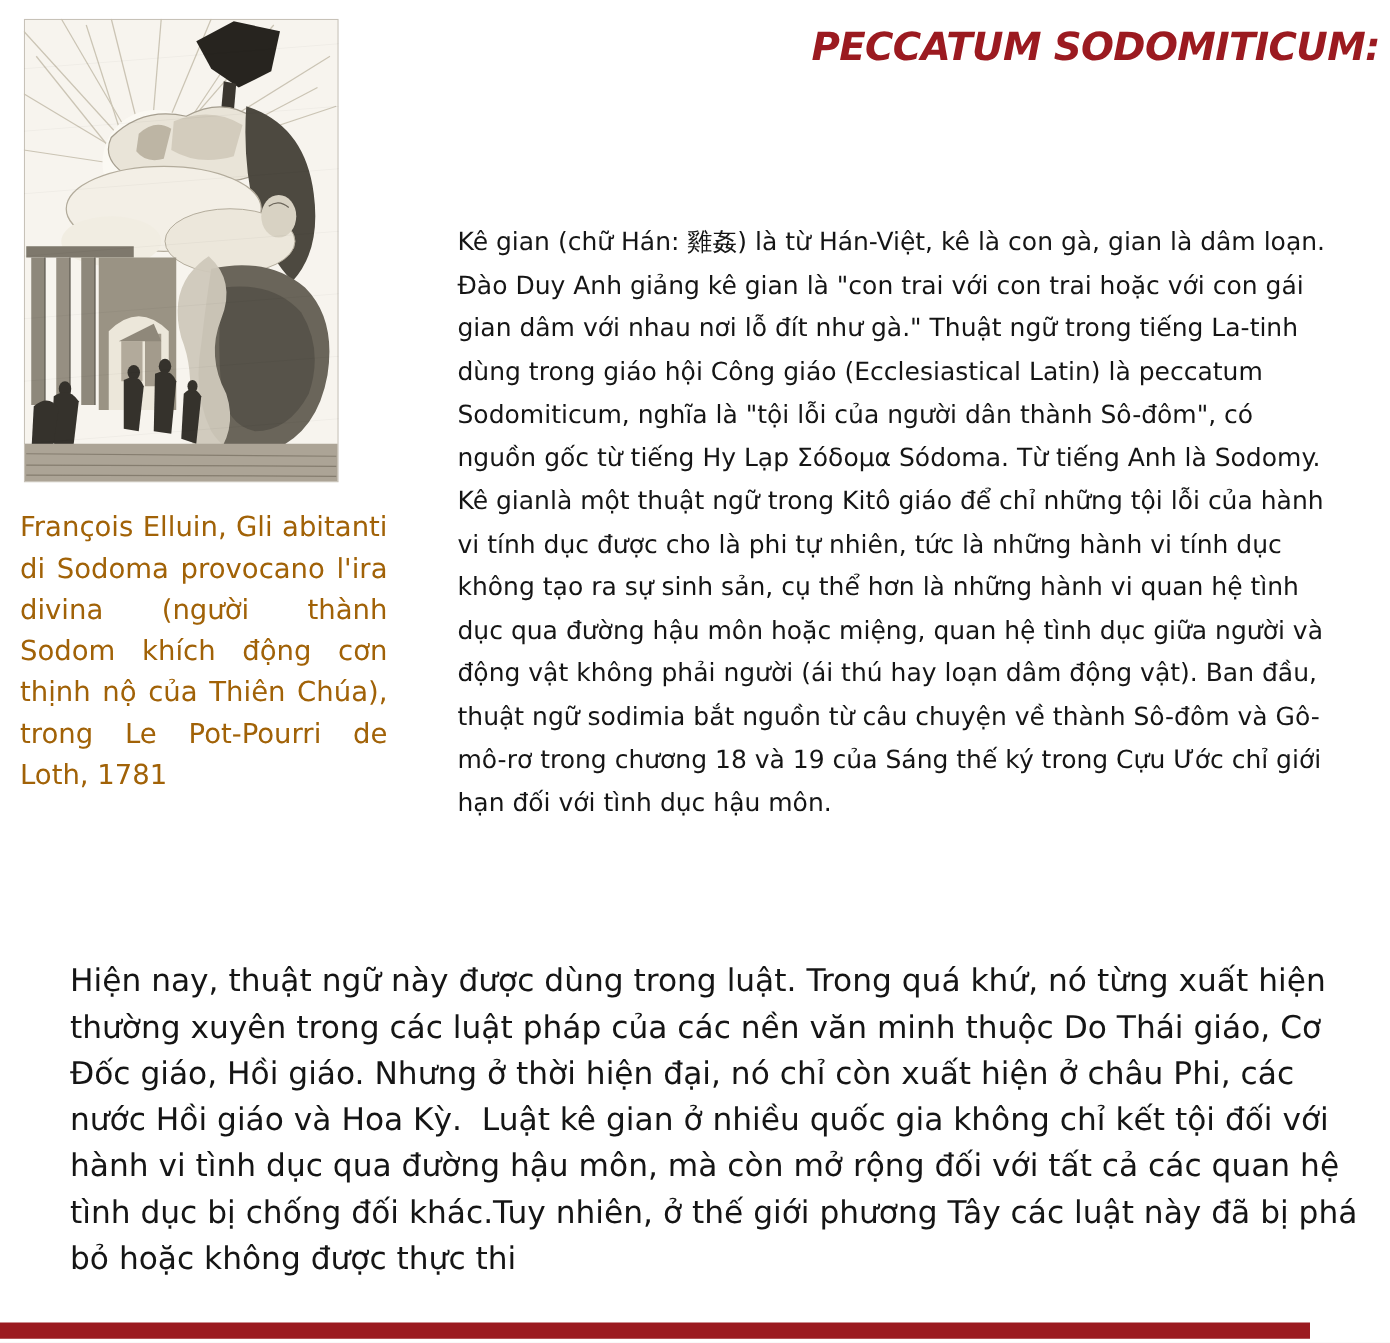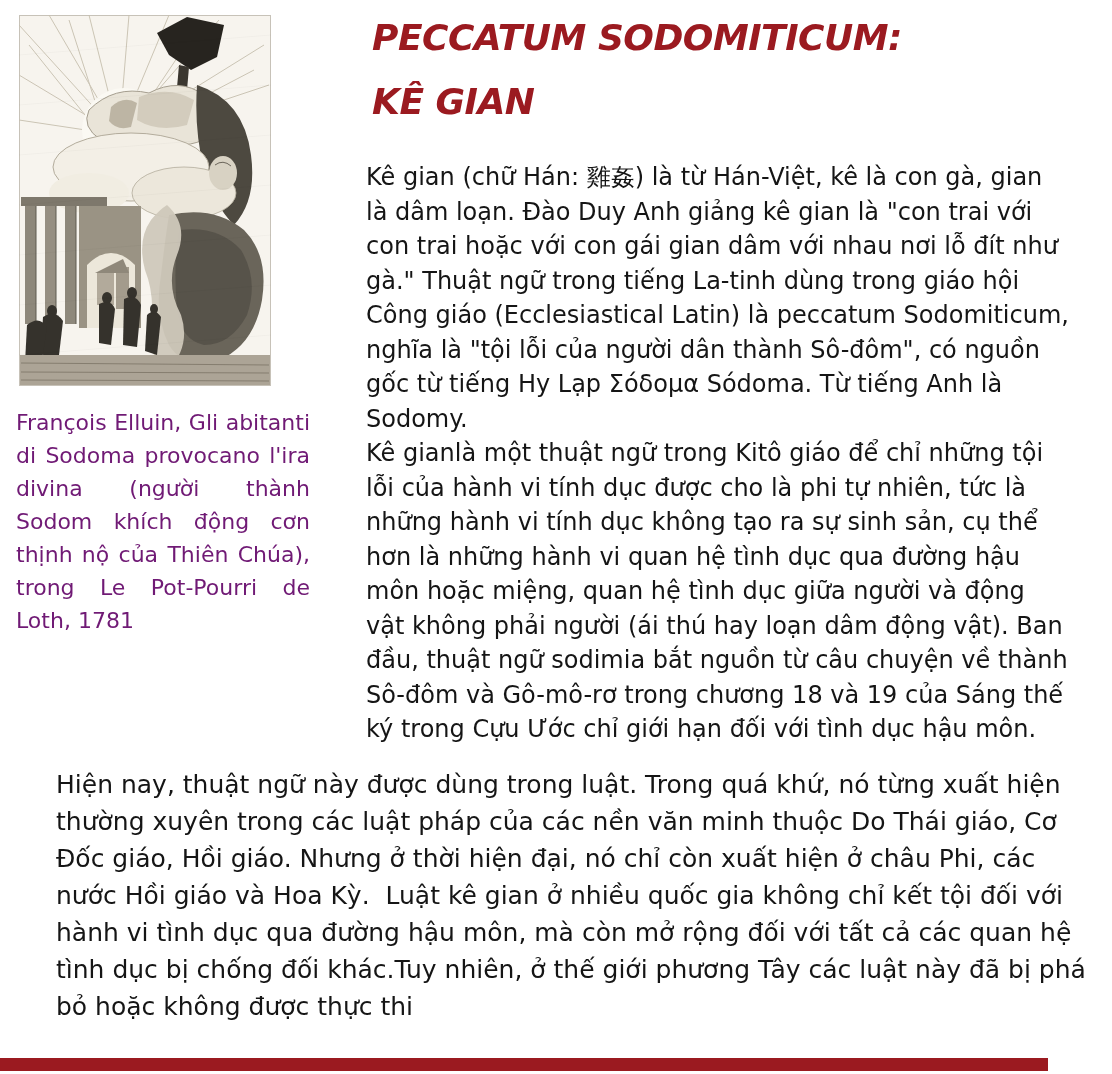--- a/index.html
+++ b/index.html
@@ -15,36 +15,37 @@
   }
   
   .engraving {
     position:absolute; left:19px; top:15px;
     width:252px; height:371px;
     display:block;
   }
   .caption {
     position:absolute; left:16px; top:406px; width:294px;
     font-size:22px; line-height:33px;
-    color:#701a75;
+    color:#a16207;
     text-align:justify;
     white-space:normal;
   }
   
   .title {
     position:absolute; left:372px; top:6px; width:732px;
-    font-size:36px; line-height:64px;
+    font-size:31px; line-height:64px;
     font-weight:bold; font-style:italic;
     letter-spacing:-0.5px;
     color:#9b1a20;
     margin:0;
+    text-align:right;
   }
   .bodytext {
-    position:absolute; left:366px; top:160px; width:704px;
-    font-size:24px; line-height:34.5px;
+    position:absolute; left:366px; top:176px; width:704px;
+    font-size:20px; line-height:34.5px;
     color:#151515;
   }
   .bodytext p { margin:0; white-space:pre-wrap; }
   
   .footer-text {
     position:absolute; left:40px; top:750px; width:1044px;
     font-size:25px; line-height:37px;
     color:#151515;
     margin:16px;
     white-space:pre-wrap;
@@ -140,21 +141,21 @@
       <line x1="0" y1="140" x2="252" y2="120"></line>
         <line x1="0" y1="190" x2="252" y2="170"></line>
       <line x1="0" y1="240" x2="252" y2="220"></line>
         <line x1="0" y1="290" x2="252" y2="270"></line>
       <line x1="0" y1="340" x2="252" y2="320"></line>
     </g>
   </svg>
 
   <div class="caption">François Elluin, Gli abitanti di Sodoma provocano l'ira divina (người thành Sodom khích động cơn thịnh nộ của Thiên Chúa), trong Le Pot-Pourri de Loth, 1781</div>
 
-  <h1 class="title"><span>PECCATUM SODOMITICUM:</span><br><span>KÊ GIAN</span></h1>
+  <h1 class="title"><span>PECCATUM SODOMITICUM:</span><br></h1>
 
   <div class="bodytext">
     <p>Kê gian (chữ Hán: 雞姦) là từ Hán-Việt, kê là con gà, gian là dâm loạn. Đào Duy Anh giảng kê gian là "con trai với con trai hoặc với con gái gian dâm với nhau nơi lỗ đít như gà." Thuật ngữ trong tiếng La-tinh dùng trong giáo hội Công giáo (Ecclesiastical Latin) là peccatum Sodomiticum, nghĩa là "tội lỗi của người dân thành Sô-đôm", có nguồn gốc từ tiếng Hy Lạp Σόδομα Sódoma. Từ tiếng Anh là Sodomy.</p>
     <p>Kê gianlà một thuật ngữ trong Kitô giáo để chỉ những tội lỗi của hành vi tính dục được cho là phi tự nhiên, tức là những hành vi tính dục không tạo ra sự sinh sản, cụ thể hơn là những hành vi quan hệ tình dục qua đường hậu môn hoặc miệng, quan hệ tình dục giữa người và động vật không phải người (ái thú hay loạn dâm động vật). Ban đầu, thuật ngữ sodimia bắt nguồn từ câu chuyện về thành Sô-đôm và Gô-mô-rơ trong chương 18 và 19 của Sáng thế ký trong Cựu Ước chỉ giới hạn đối với tình dục hậu môn.</p>
   </div>
 
   <p class="footer-text">Hiện nay, thuật ngữ này được dùng trong luật. Trong quá khứ, nó từng xuất hiện thường xuyên trong các luật pháp của các nền văn minh thuộc Do Thái giáo, Cơ Đốc giáo, Hồi giáo. Nhưng ở thời hiện đại, nó chỉ còn xuất hiện ở châu Phi, các nước Hồi giáo và Hoa Kỳ.  Luật kê gian ở nhiều quốc gia không chỉ kết tội đối với hành vi tình dục qua đường hậu môn, mà còn mở rộng đối với tất cả các quan hệ tình dục bị chống đối khác.Tuy nhiên, ở thế giới phương Tây các luật này đã bị phá bỏ hoặc không được thực thi</p>
 
   <div class="footer-bar"></div>
 

